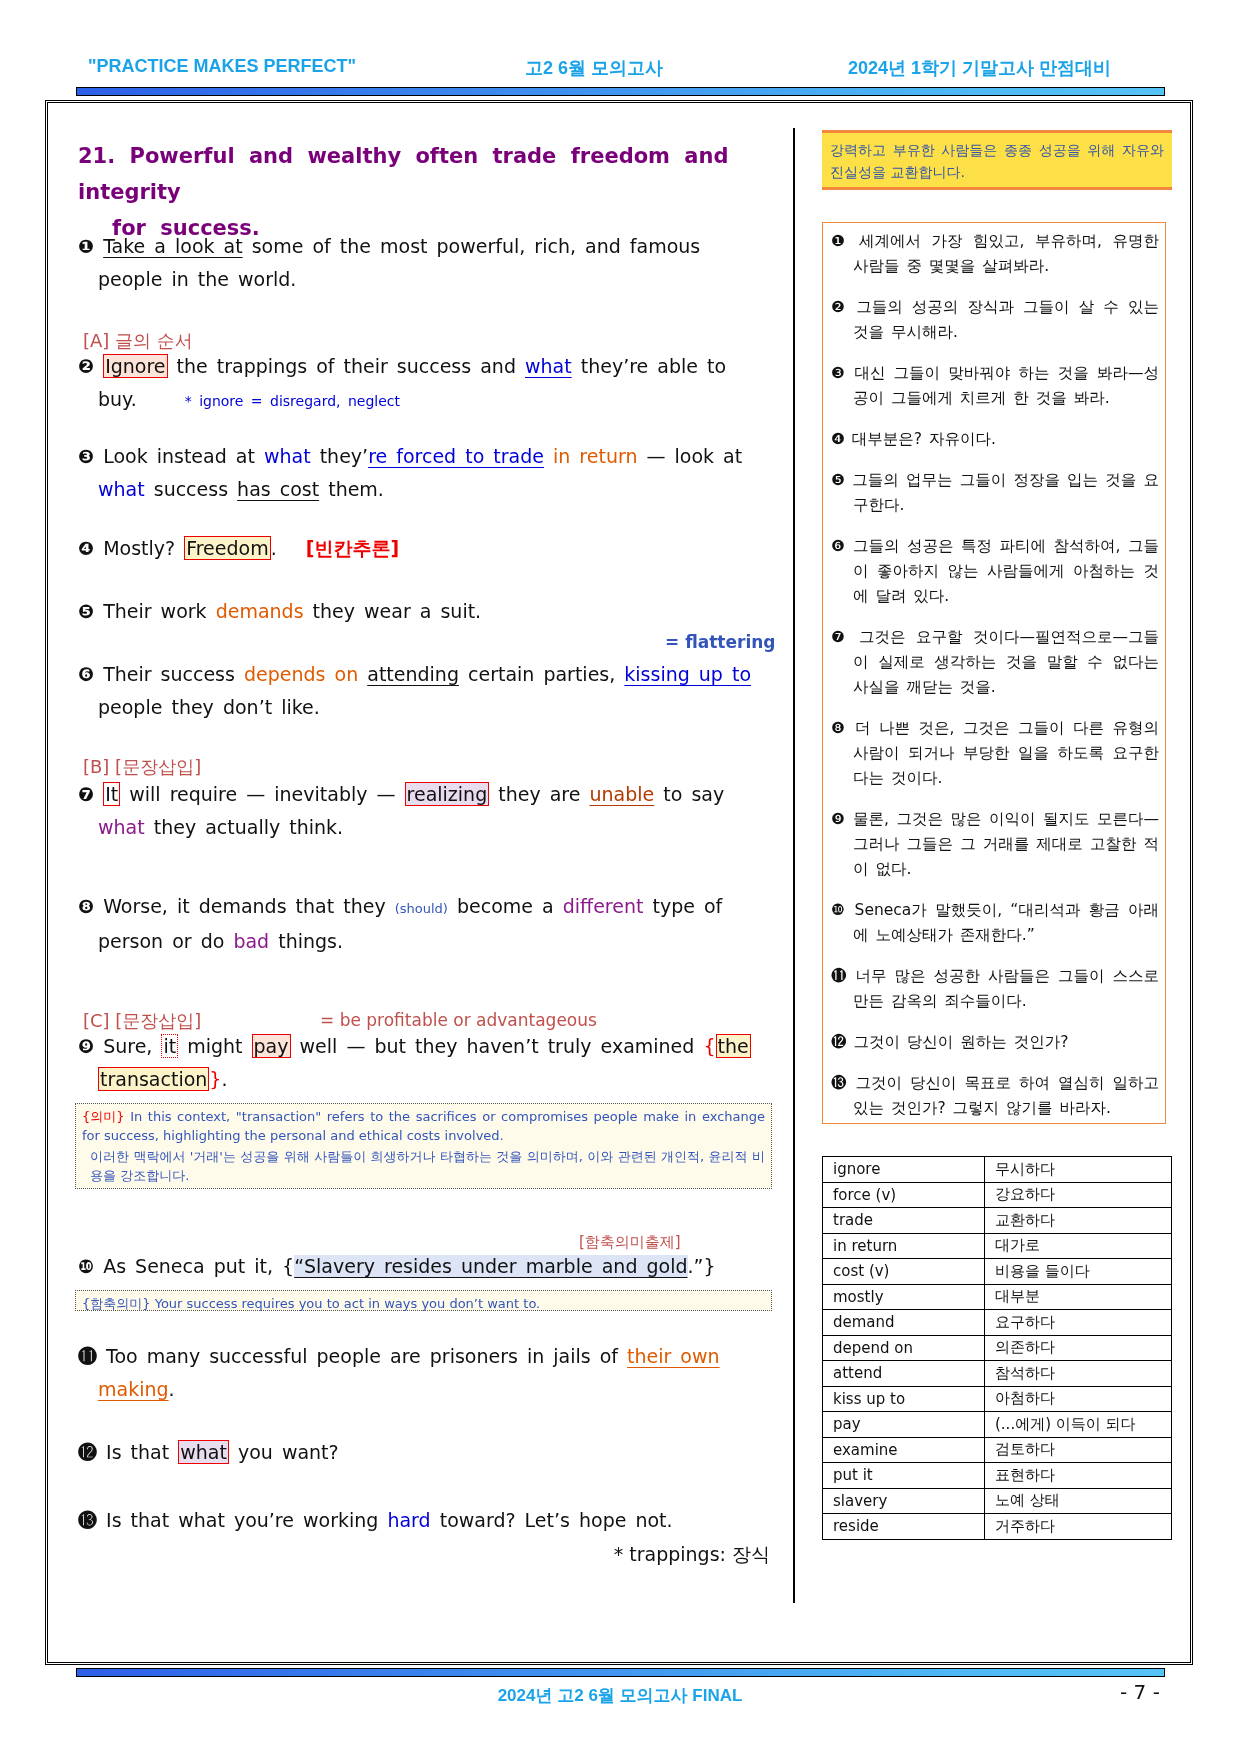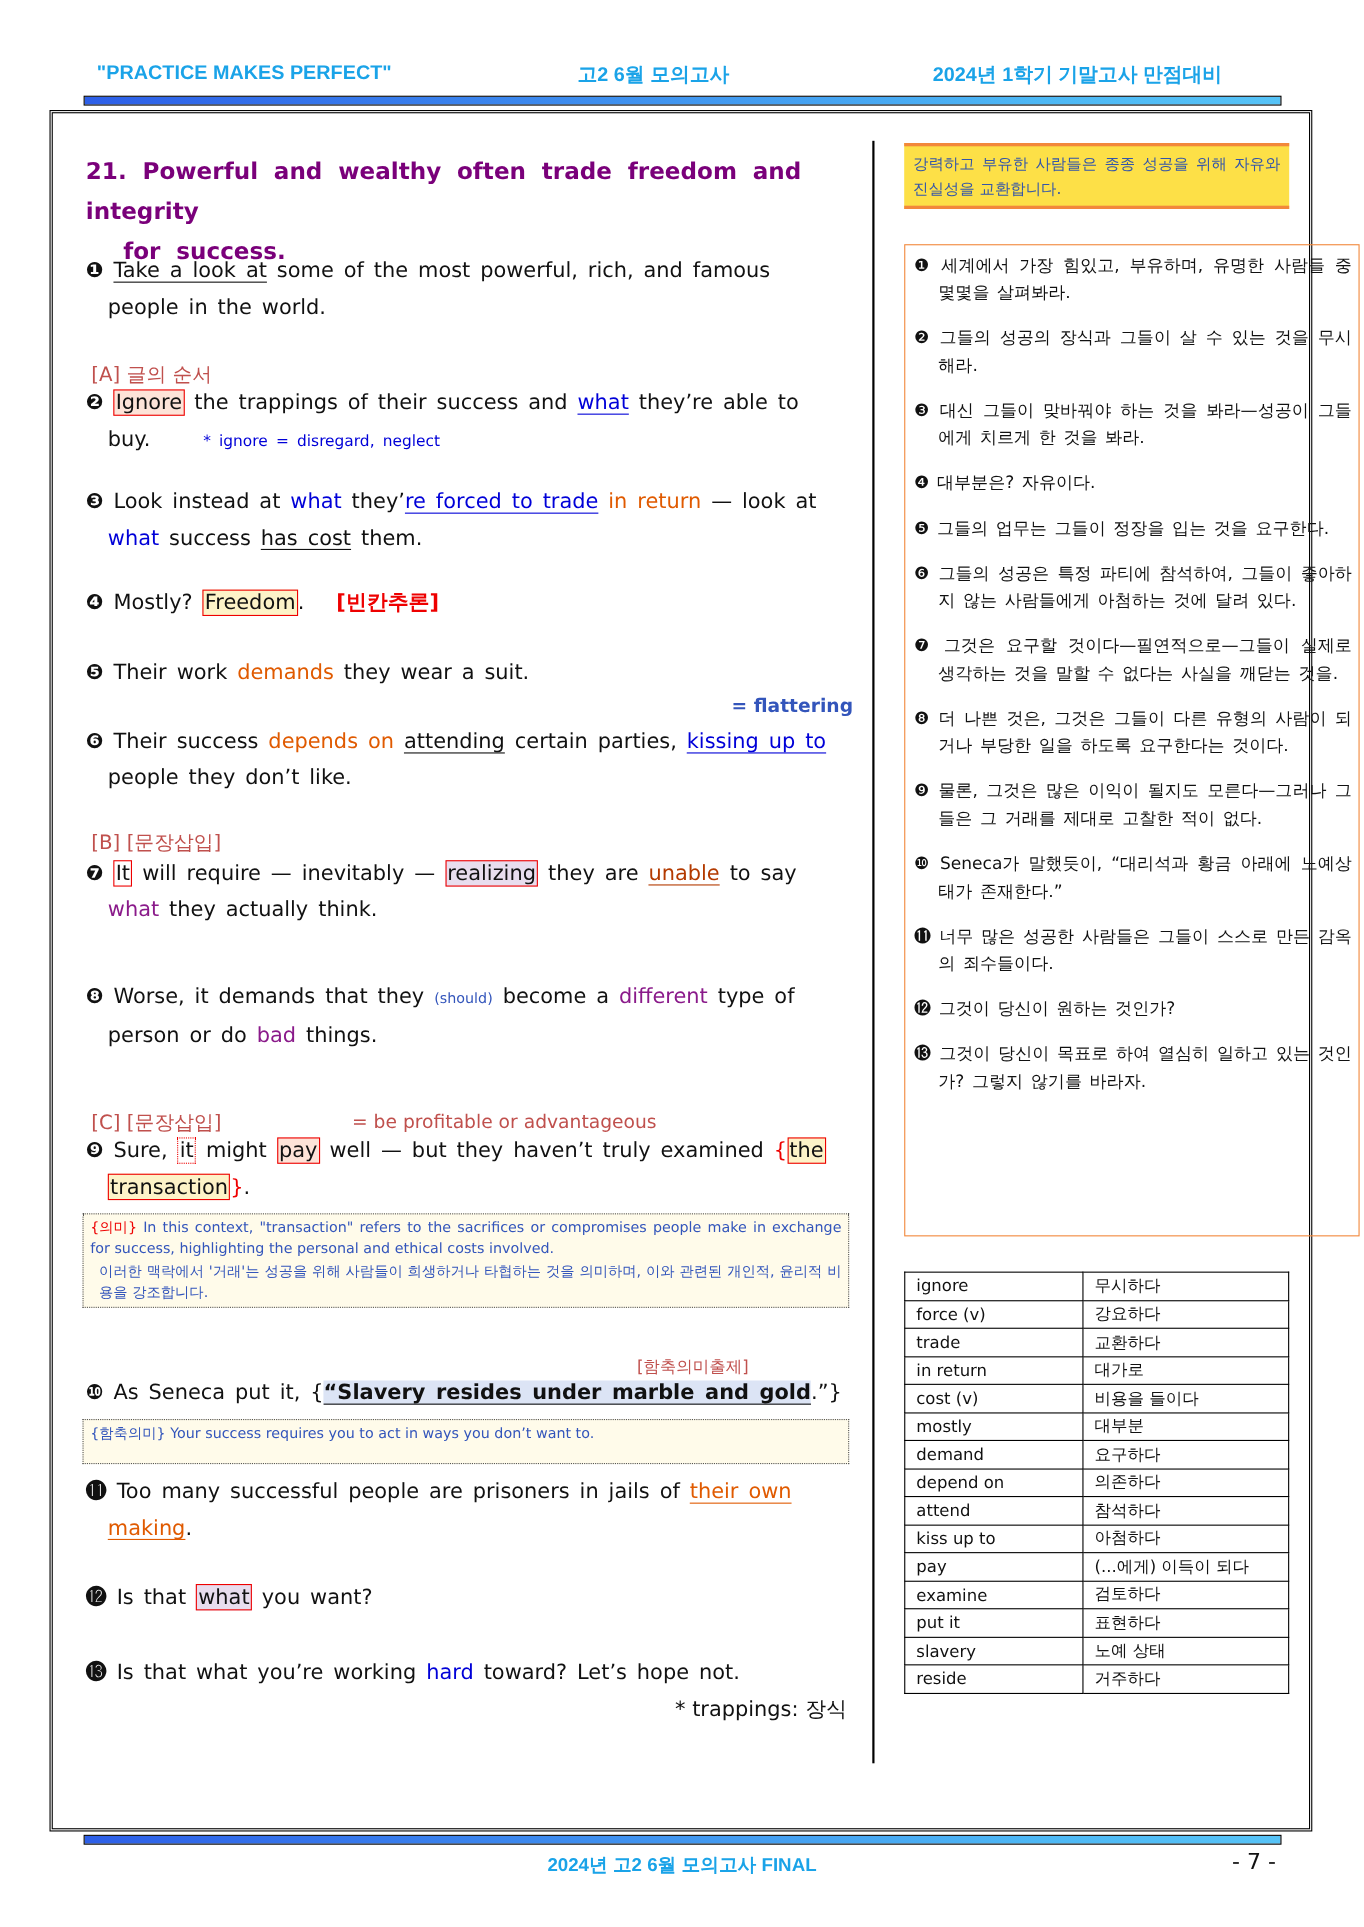--- a/index.html
+++ b/index.html
@@ -18,26 +18,26 @@
   .u{text-decoration:underline;text-underline-offset:4px;}
   .blue{color:#0000d8;}
   .orange{color:#e05a00;}
   .purple{color:#8a1a8a;}
   .brown{color:#b33a00;}
   .tagred{color:#c0504d;font-size:18px;}
   .box{border:1.5px solid #e00;padding:0 1px;}
   .bg-peach{background:#fde3d8;}
   .bg-yellow{background:#fdf3c8;}
   .bg-lav{background:#e8ddee;}
-  .bg-blue{background:#dce4f5;font-weight:bold;}
+  .bg-blue{background:#dce4f5;}
   .dotbox{border:1.5px dotted #e00;padding:0 1px;}
   .note{position:absolute;left:-3px;width:697px;border:1.5px dotted #555;background:#fffbea;color:#3355bb;font-size:13px;line-height:19px;padding:3px 6px;box-sizing:border-box;text-align:justify;}
   .red{color:#e00;}
   .sum{position:absolute;left:822px;top:130px;width:350px;height:60px;background:#fde047;border-top:3px solid #f2883b;border-bottom:3px solid #f2883b;color:#3355aa;font-size:14px;line-height:22px;padding:6px 8px;box-sizing:border-box;text-align:justify;}
-  .trans{position:absolute;left:822px;top:222px;width:414px;height:902px;border:1.5px solid #f2883b;box-sizing:border-box;padding:6px 6px 0 8px;font-size:15.5px;line-height:25px;color:#111;}
+  .trans{position:absolute;left:822px;top:222px;width:344px;height:902px;border:1.5px solid #f2883b;box-sizing:border-box;padding:6px 6px 0 8px;font-size:15.5px;line-height:25px;color:#111;}
   .trans .it{margin-bottom:16px;text-indent:-22px;padding-left:22px;text-align:justify;word-spacing:2px;}
   table.vocab{position:absolute;left:822px;top:1156px;width:350px;border-collapse:collapse;font-size:15px;}
   table.vocab td{border:1.5px solid #000;height:25.5px;padding:0 10px;box-sizing:border-box;}
   table.vocab td:first-child{width:162px;}
   .footer{position:absolute;top:1684px;left:0;width:1240px;text-align:center;color:#1aa3e8;font-weight:bold;font-size:17px;font-family:"Liberation Sans",sans-serif;}
   .pageno{position:absolute;top:1680px;left:1120px;font-size:20px;color:#111;}
 </style>
 </head>
 <body>
 
@@ -111,21 +111,21 @@
 
   <div class="note" style="top:965px">
     <div><span class="red">{의미}</span><span> In this context, "transaction" refers to the sacrifices or compromises people make in exchange for success, highlighting the personal and ethical costs involved.</span></div>
     <div style="padding-left:8px;margin-top:2px">이러한 맥락에서 '거래'는 성공을 위해 사람들이 희생하거나 타협하는 것을 의미하며, 이와 관련된 개인적, 윤리적 비용을 강조합니다.</div>
   </div>
 
   <div class="tagred" style="position:absolute;top:1088px;left:501px;font-size:15px">[함축의미출제]</div>
   <div class="para" style="top:1112px">
     <span class="num">❿</span><span> As Seneca put it, {</span><span class="u bg-blue">“Slavery resides under marble and gold</span><span>.”}</span>
   </div>
-  <div class="note" style="top:1152px;height:41px">
+  <div class="note" style="top:1152px;height:21px">
     <span>{함축의미}</span><span> Your success requires you to act in ways you don’t want to.</span>
   </div>
 
   <div class="para" style="top:1202px">
     <span class="num">⓫</span><span> Too many successful people are prisoners in jails of </span><span class="u orange">their own</span>
     <div class="cont"><span class="u orange">making</span><span>.</span></div>
   </div>
 
   <div class="para" style="top:1298px">
     <span class="num">⓬</span><span> Is that </span><span class="box bg-lav">what</span><span> you want?</span>

